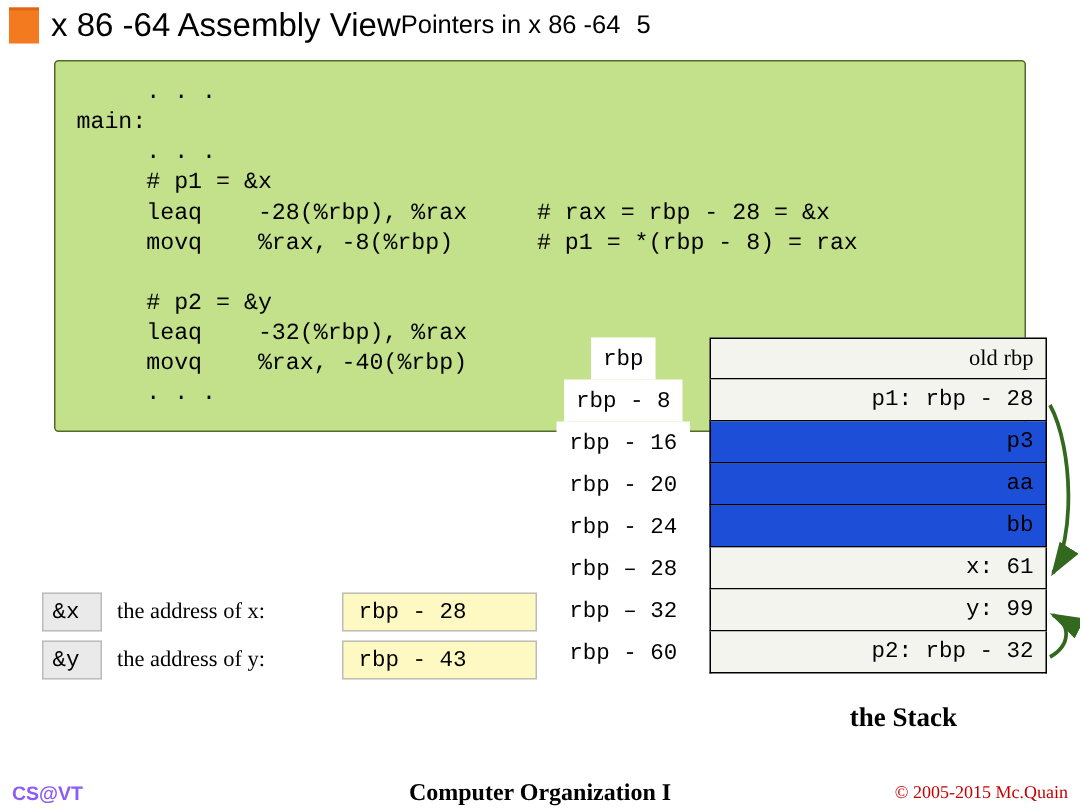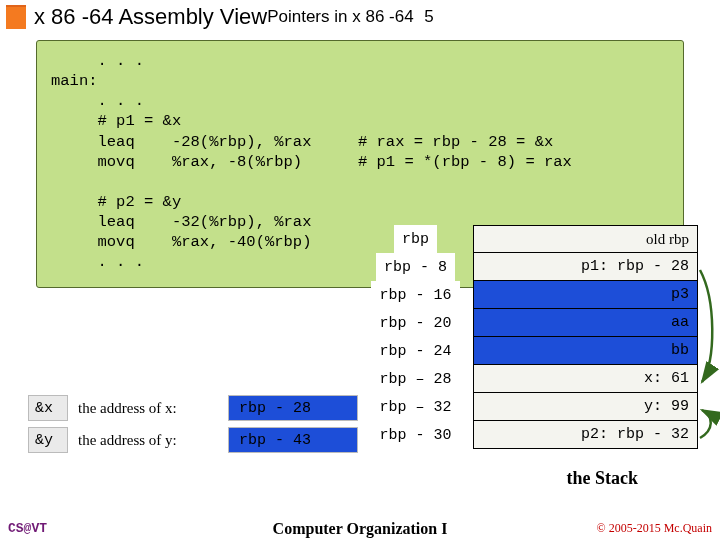--- a/index.html
+++ b/index.html
@@ -81,21 +81,21 @@
   }
   .arow { display: flex; height: 28px; align-items: center; }
   .acol1 {
     width: 40px; font-family: "Courier New", monospace;
     background: #eaeaea; border: 1px solid #bbb;
     display: flex; align-items: center; padding-left: 6px; height: 26px;
   }
   .acol2 { width: 160px; padding-left: 10px; font-family: Georgia, serif; }
   .acol3 {
     width: 130px; font-family: "Courier New", monospace;
-    background: #1d4ed8; border: 1px solid #bbb;
+    background: #fef9c3; border: 1px solid #bbb;
     display: flex; align-items: center; padding-left: 10px; height: 26px;
   }
   .arow + .arow { margin-top: 4px; }
 
   .stacklabel {
     position: absolute;
     right: 82px;
     top: 468px;
     font-size: 18px;
     font-family: Georgia, serif;
@@ -104,21 +104,21 @@
 
   .footer {
     position: absolute;
     bottom: 4px; left: 0; right: 0;
     display: flex;
     align-items: center;
     justify-content: space-between;
     padding: 0 8px;
     font-size: 13px;
   }
-  .fleft  { color: #701a75; font-weight: bold; font-family: Liberation Mono, monospace; }
+  .fleft  { color: #8b5cf6; font-weight: bold; font-family: Liberation Sans, sans-serif; }
   .fmid   { font-family: Georgia, serif; font-weight: bold; font-size: 16px; position: absolute; left: 50%; transform: translateX(-50%); }
   .fright { color: #c40000; font-family: Georgia, serif; font-size: 12px; }
 
   svg.arrows { position: absolute; left: 0; top: 0; pointer-events: none; z-index: 1; }
 </style>
 </head>
 <body>
 
 <div class="header">
   <div class="hleft">
@@ -157,21 +157,21 @@
 
 <div class="memwrap">
   <div class="memaddr">
     <div class="acell">rbp</div>
     <div class="acell">rbp -  8</div>
     <div class="acell">rbp - 16</div>
     <div class="acell">rbp - 20</div>
     <div class="acell">rbp - 24</div>
     <div class="acell">rbp – 28</div>
     <div class="acell">rbp – 32</div>
-    <div class="acell">rbp - 30</div>
+    <div class="acell">rbp - 60</div>
   </div>
   <div class="memval">
     <div class="mcell first">old rbp</div>
     <div class="mcell">p1: rbp - 28</div>
     <div class="mcell white">p3</div>
     <div class="mcell white">aa</div>
     <div class="mcell white">bb</div>
     <div class="mcell">x:  61</div>
     <div class="mcell">y:  99</div>
     <div class="mcell">p2: rbp - 32</div>

